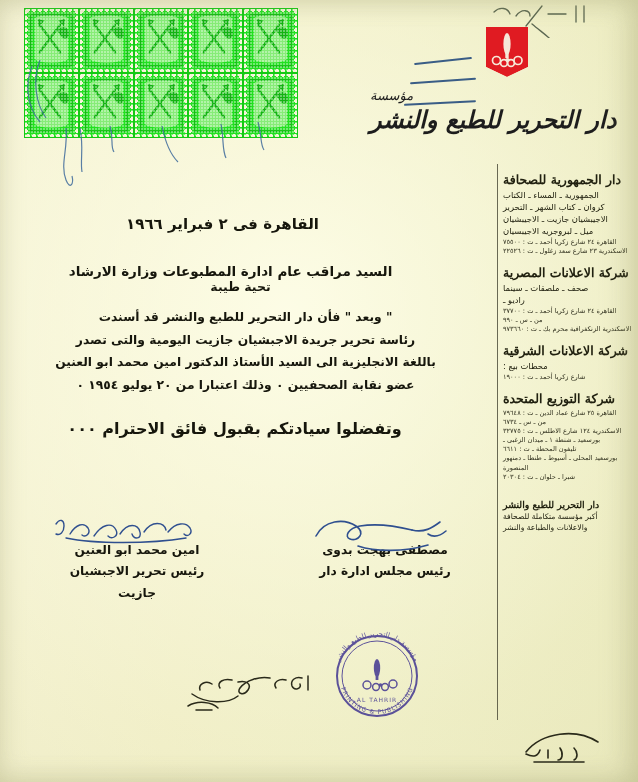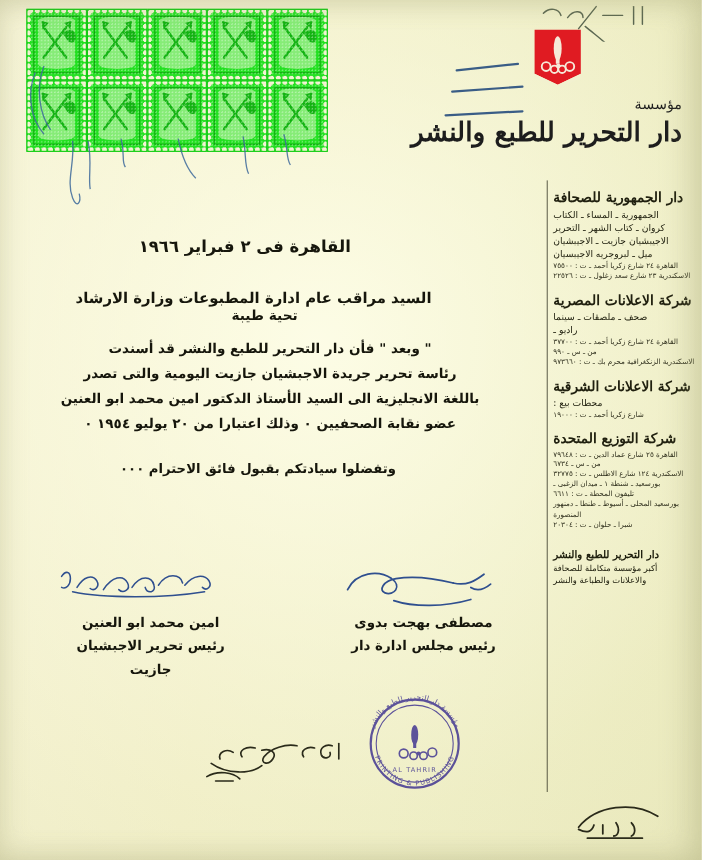--- a/index.html
+++ b/index.html
@@ -64,21 +64,21 @@
 
   
   #pen-cancel{position:absolute;left:10px;top:0px;width:300px;height:200px;pointer-events:none;}
 
   
   #shield-logo{position:absolute;left:484px;top:25px;width:46px;height:56px;}
 
   
   #letterhead{
     position:absolute;left:370px;top:88px;width:250px;
-    text-align:right;color:#1d1d1d;direction:rtl;
+    text-align:left;color:#1d1d1d;direction:rtl;font-style:italic;
   }
   #letterhead .muassasa{
     font-size:13px;letter-spacing:3px;font-family:"DejaVu Sans",sans-serif;
   }
   #letterhead .org-name{
     font-size:24px;margin-top:2px;font-family:"DejaVu Serif",serif;font-weight:bold;
     letter-spacing:-1px;
   }
   .lh-stroke{position:absolute;background:#3a5d86;height:1.5px;border-radius:1px;}
 
@@ -118,30 +118,30 @@
   }
   .salutation{
     text-align:center;font-size:12.5px;font-weight:bold;letter-spacing:3px;
     margin-bottom:12px;padding-right:10px;
   }
   .para-line{
     font-size:12.3px;line-height:1.85;font-weight:bold;letter-spacing:.1px;
     text-align:center;white-space:nowrap;
   }
   .closing{
-    text-align:center;font-size:12px;font-weight:bold;letter-spacing:.4px;
+    text-align:center;font-size:16px;font-weight:bold;letter-spacing:.4px;
     margin-top:22px;padding-right:22px;
   }
 
   
   #signatures{
     position:absolute;left:30px;top:540px;width:455px;
     direction:rtl;display:flex;justify-content:flex-start;gap:40px;color:#16160c;
   }
-  .sig-col{width:200px;text-align:center;margin-top:16px;}
+  .sig-col{width:200px;text-align:center;}
   .sig-col.left-col{margin-right:8px;}
   .sig-line{font-size:12.2px;font-weight:bold;line-height:1.75;letter-spacing:.2px;}
   .sig-ink{
     position:absolute;pointer-events:none;
   }
 
   
   #round-stamp{position:absolute;left:325px;top:628px;width:104px;height:92px;}
 
   

